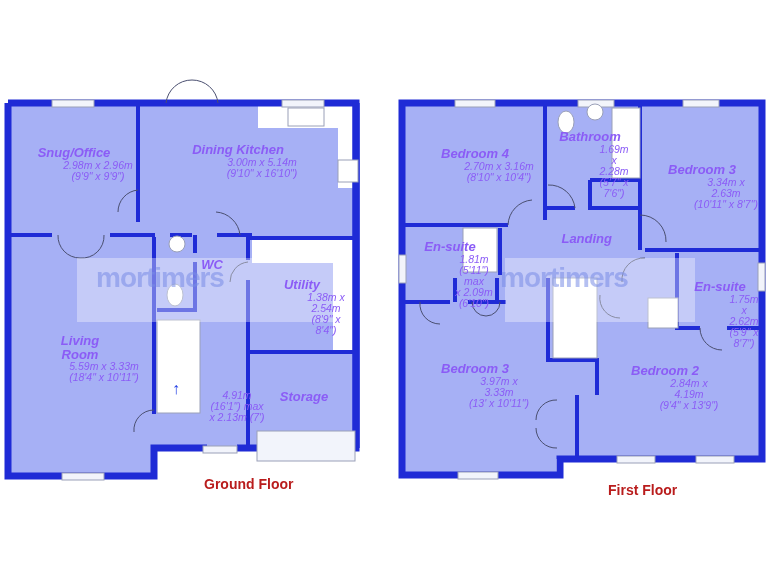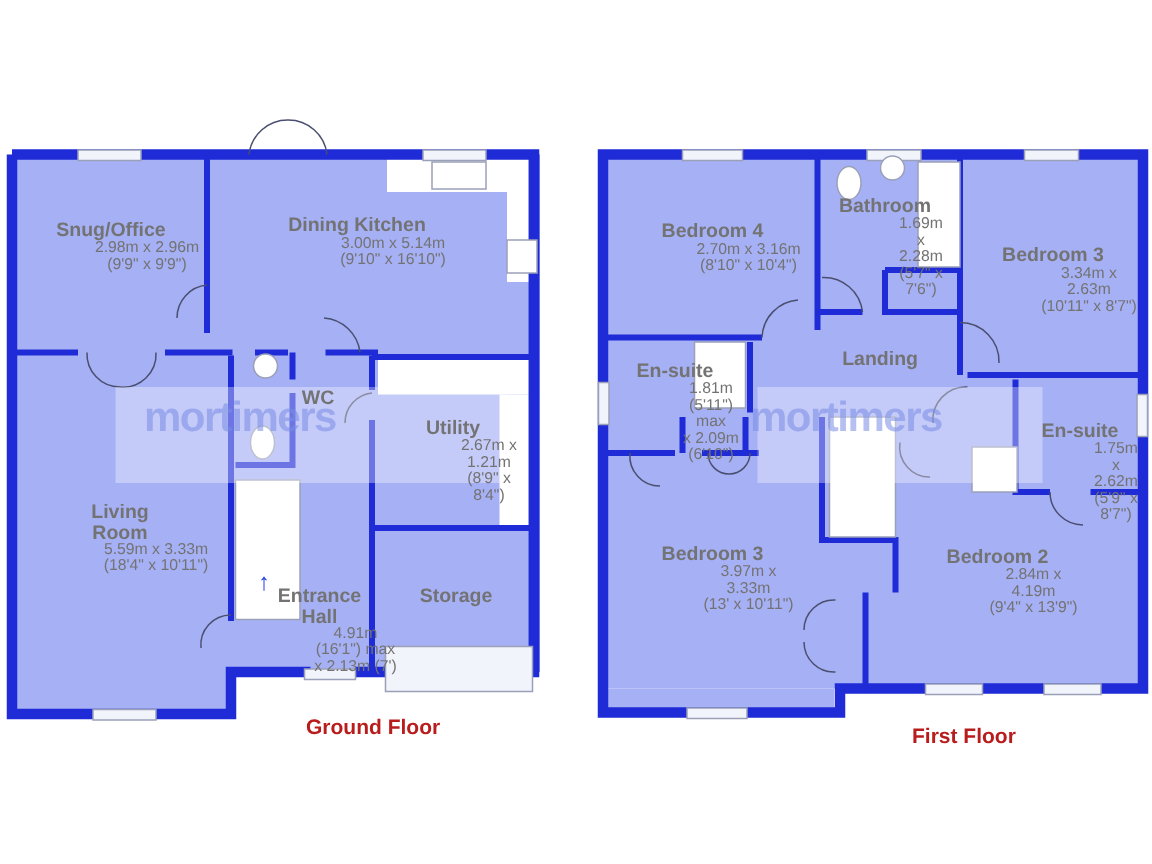--- a/index.html
+++ b/index.html
@@ -4,21 +4,21 @@
 <style>
   html, body { margin:0; padding:0; background:#ffffff; }
   body { width:768px; height:576px; position:relative; overflow:hidden; font-family:"Liberation Sans", sans-serif; }
   .plan { position:absolute; left:0; top:0; width:768px; height:576px; }
   .room { fill:#a6b0f5; }
   .wall { fill:none; stroke:#1f2bd6; stroke-width:7; stroke-linejoin:miter; }
   .iwall { fill:none; stroke:#1f2bd6; stroke-width:4; }
   .win { fill:#f2f4fb; stroke:#9aa0b8; stroke-width:1; }
   .fixture { fill:#ffffff; stroke:#9aa0b8; stroke-width:1; }
   .door { fill:none; stroke:#4a4f70; stroke-width:1; }
-  .label { position:absolute; text-align:center; color:#737373; line-height:1.05; }
+  .label { position:absolute; text-align:center; color:#8b5cf6; line-height:1.05;font-style:italic; }
   .label .name { font-weight:bold; font-size:13px; display:block; }
   .label .dim { font-size:10.5px; display:block;padding-left:48px; }
   .floor-title { position:absolute; font-weight:bold; font-size:14px; color:#b91c1c; }
   .wm { position:absolute; background:rgba(255,255,255,0.35); }
   .wm-text { position:absolute; font-weight:bold; font-size:28px; color:rgba(120,140,230,0.55); letter-spacing:-1px; }
 </style>
 </head>
 <body>
 
 <svg class="plan" viewBox="0 0 768 576" xmlns="http://www.w3.org/2000/svg">
@@ -132,31 +132,30 @@
 <div class="label" style="left:178px;top:143px;width:120px;">
   <span class="name">Dining Kitchen</span>
   <span class="dim">3.00m x 5.14m</span>
   <span class="dim">(9'10" x 16'10")</span>
 </div>
 <div class="label" style="left:158px;top:258px;width:36px;margin-left:36px;">
   <span class="name">WC</span>
 </div>
 <div class="label" style="left:252px;top:278px;width:100px;">
   <span class="name">Utility</span>
-  <span class="dim">2.67m x 1.21m</span>
+  <span class="dim">1.38m x 2.54m</span>
   <span class="dim">(8'9" x 8'4")</span>
 </div>
 <div class="label" style="left:18px;top:334px;width:124px;">
   <span class="name" style="width:60px;margin:0 auto;">Living Room</span>
   <span class="dim">5.59m x 3.33m</span>
   <span class="dim">(18'4" x 10'11")</span>
 </div>
 <div style="position:absolute;left:172px;top:380px;color:#2440e6;font-size:16px;font-weight:bold;">↑</div>
 <div class="label" style="left:158px;top:390px;width:110px;">
-  <span class="name" style="width:80px;margin:0 auto;">Entrance Hall</span>
   <span class="dim">4.91m (16'1") max</span>
   <span class="dim">x 2.13m (7')</span>
 </div>
 <div class="label" style="left:255px;top:390px;width:98px;text-align:center;">
   <span class="name">Storage</span>
 </div>
 <div class="floor-title" style="left:204px;top:476px;">Ground Floor</div>
 
 <div class="label" style="left:410px;top:147px;width:130px;">
   <span class="name">Bedroom 4</span>

